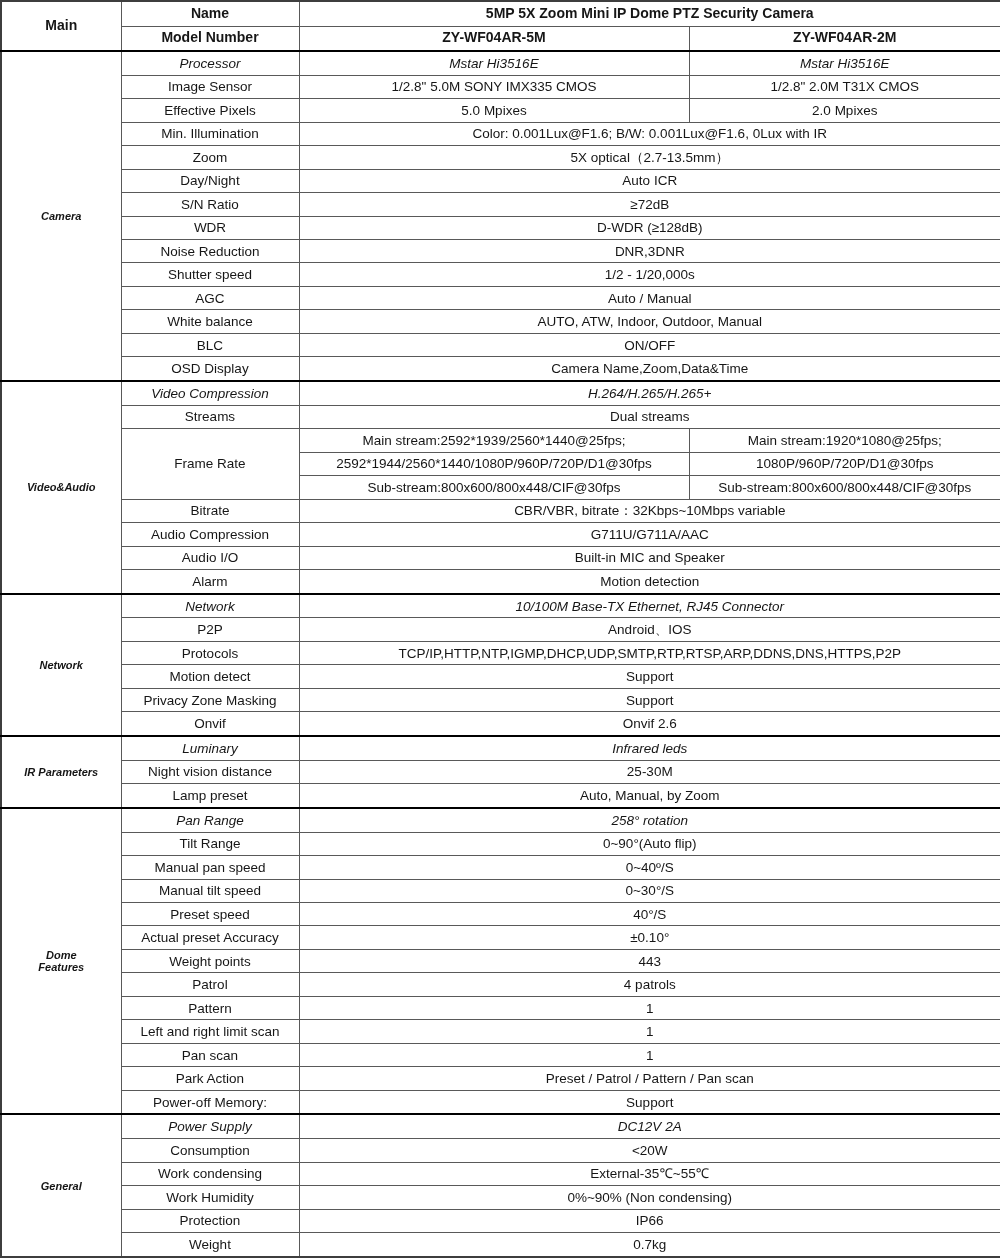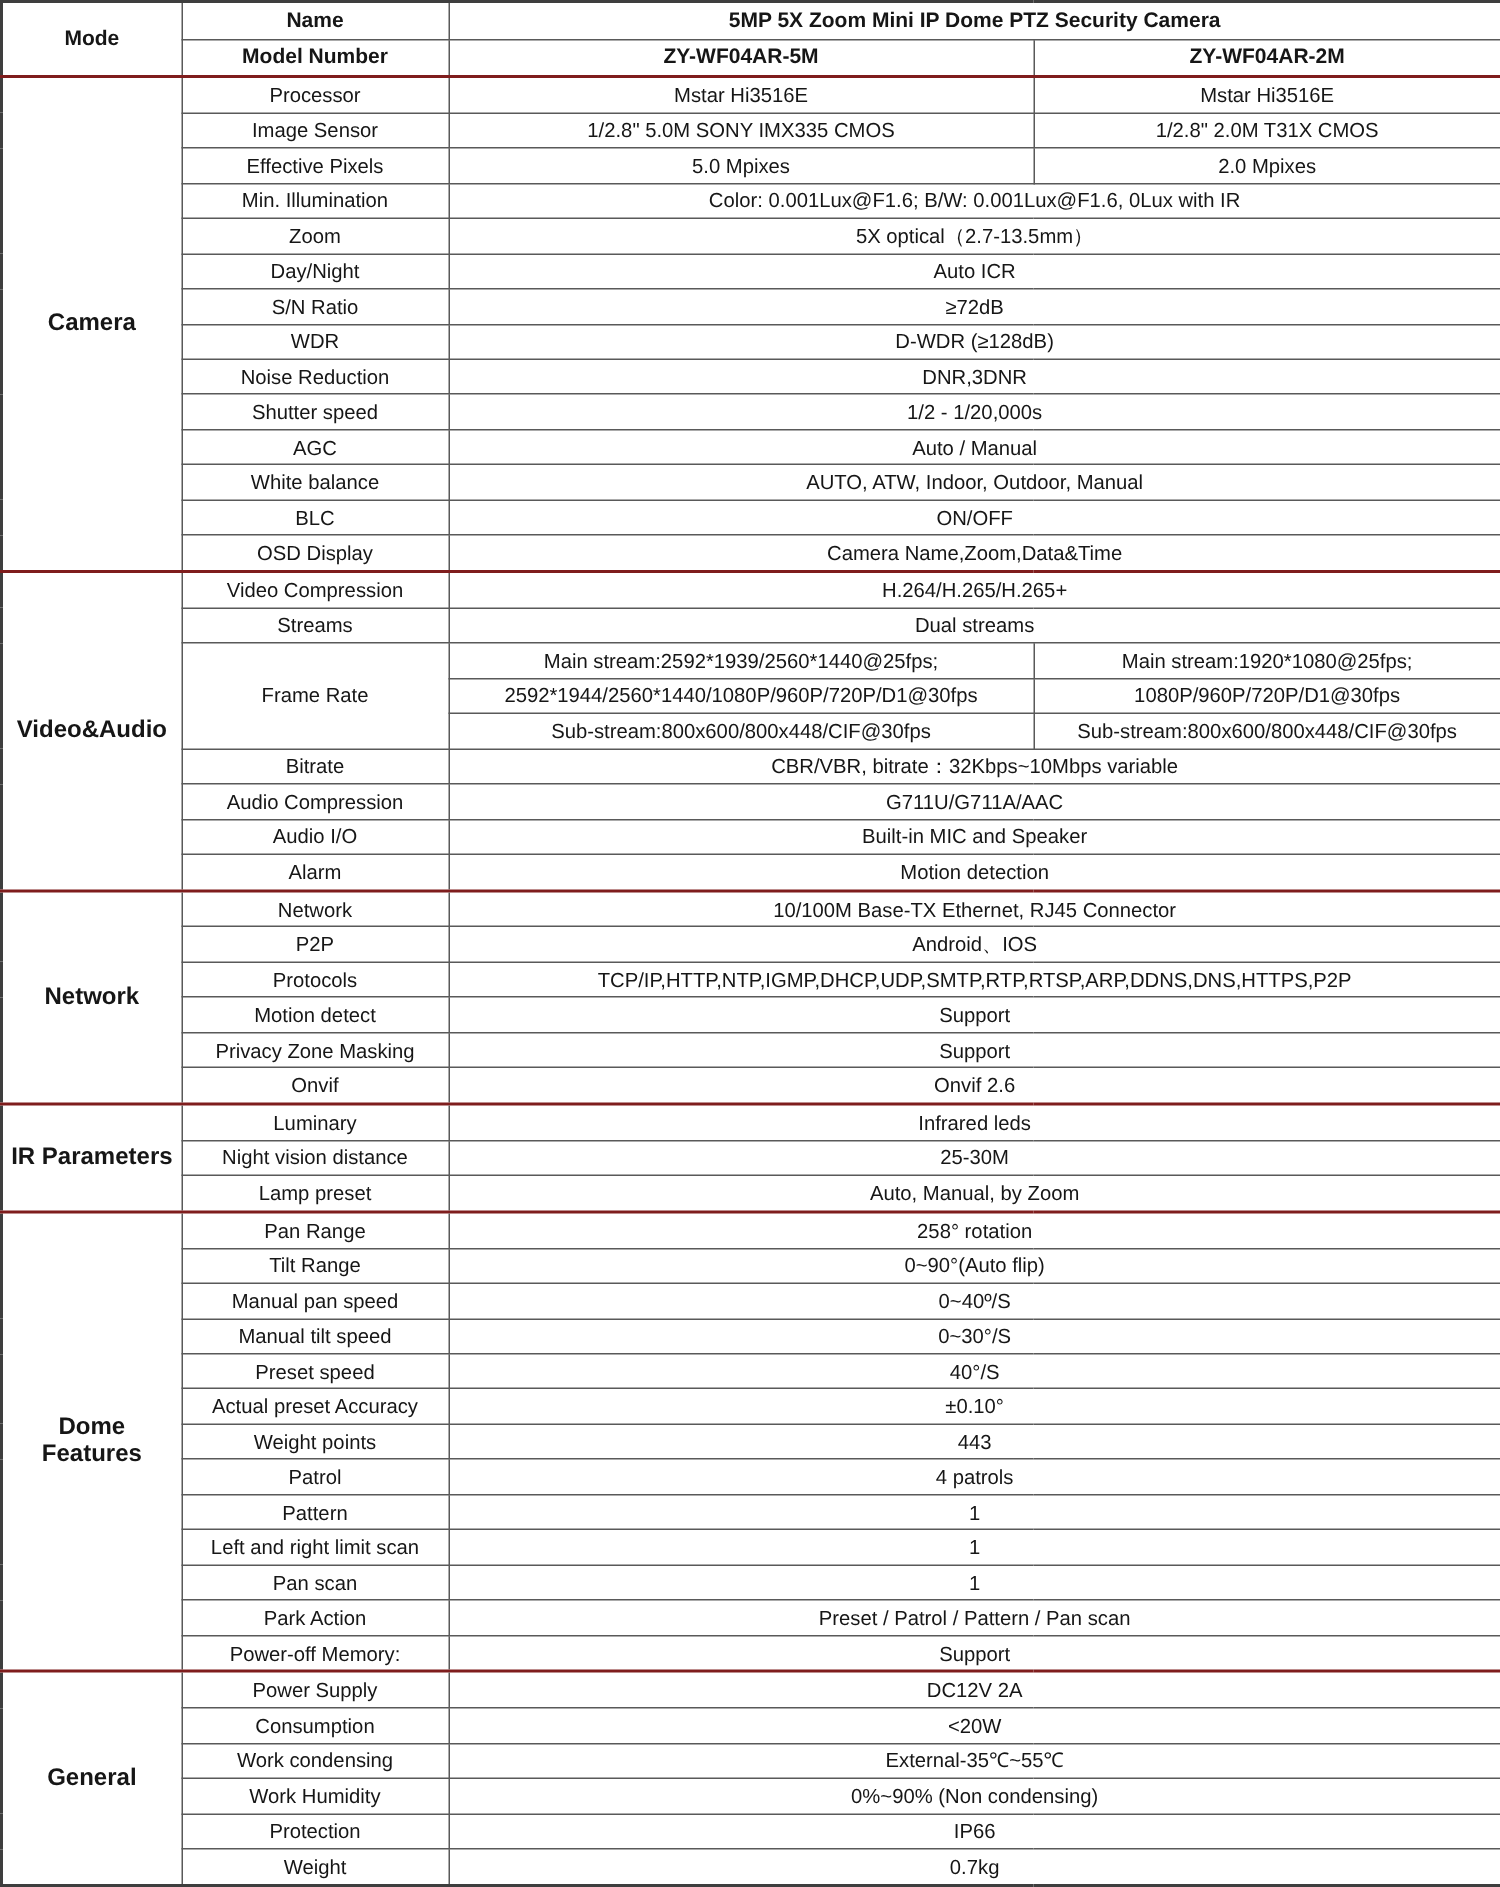--- a/index.html
+++ b/index.html
@@ -18,44 +18,45 @@
     text-align: center;
     vertical-align: middle;
     padding: 0 4px;
     font-size: 13.5px;
     font-weight: 400;
     line-height: 1.12;
     overflow: hidden;
   }
   #spec th.sec {
     font-weight: 700;
-    font-size: 16px;
+    font-size: 11px;
     white-space: pre-line;
   }
   #spec tr.head td, #spec tr.head th {
     font-weight: 700;
     font-size: 14px;
   }
   #spec tr.sec-first th, #spec tr.sec-first td {
-    border-top: 2px solid #7f1d1d;
+    border-top: 2px solid #000000;
+    font-style: italic;
   }
 </style>
 </head>
 <body>
 
 <table id="spec">
   <colgroup>
     <col style="width:120px">
     <col style="width:178px">
     <col style="width:390px">
     <col style="width:312px">
   </colgroup>
   <tbody>
       <tr class="head">
-        <th class="sec" rowspan="2">Mode</th>
+        <th class="sec" rowspan="2">Main</th>
         <td class="lbl">Name</td>
         <td class="val" colspan="2">5MP 5X Zoom Mini IP Dome PTZ Security Camera</td>
       </tr>
       <tr class="head">
         <td class="lbl">Model Number</td>
         <td class="val">ZY-WF04AR-5M</td>
         <td class="val">ZY-WF04AR-2M</td>
       </tr>
       <tr class="sec-first">
         <th class="sec" rowspan="14">Camera</th>

